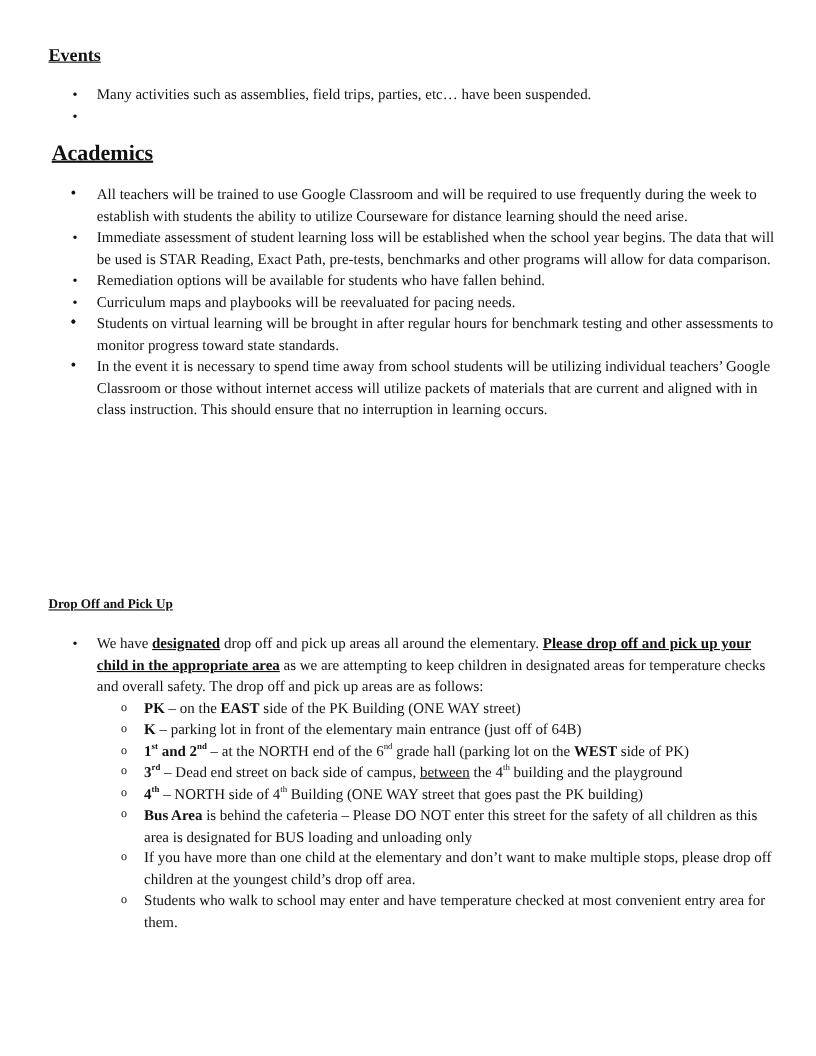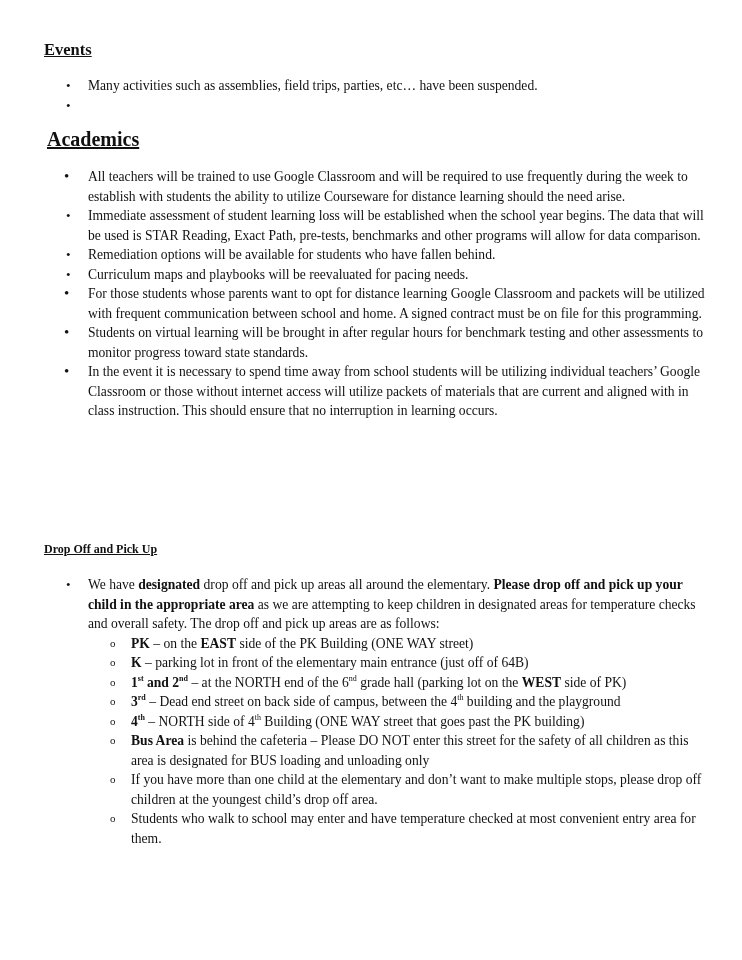--- a/index.html
+++ b/index.html
@@ -17,41 +17,41 @@
   ul { margin: 0; padding: 0; list-style: none; position: absolute; }
   li { position: relative; }
   .events-list { left: 88px; top: 76px; width: 640px; }
   .acad-list { left: 88px; top: 167px; width: 625px; }
   .drop-list { left: 88px; top: 575px; width: 620px; }
   .dot { position: absolute; left: -22px; top: 0; font-size: 13px; }
   .dot-big { position: absolute; left: -24px; top: 0; font-size: 15px; }
   .sub-list { position: static; margin-top: 0; padding-left: 43px; }
   .circ { position: absolute; left: -21px; top: 0; font-size: 11px; }
   .b { font-weight: bold; }
-  .u { }
+  .u { text-decoration: underline; }
   sup { font-size: 8px; line-height: 0; vertical-align: 6px; }
 </style>
 </head>
 <body>
 
 <div class="page">
 
   <h2 class="h-events">Events</h2>
   <ul class="events-list">
     <li><span class="dot">•</span><span>Many activities such as assemblies, field trips, parties, etc… have been suspended.</span></li>
     <li><span class="dot">•</span></li>
   </ul>
 
   <h2 class="h-academics">Academics</h2>
   <ul class="acad-list">
     <li><span class="dot-big">•</span><span>All teachers will be trained to use Google Classroom and will be required to use frequently during the week to establish with students the ability to utilize Courseware for distance learning should the need arise.</span></li>
     <li><span class="dot">•</span><span>Immediate assessment of student learning loss will be established when the school year begins.  The data that will be used is STAR Reading, Exact Path, pre-tests, benchmarks and other programs will allow for data comparison.</span></li>
     <li><span class="dot">•</span><span>Remediation options will be available for students who have fallen behind.</span></li>
     <li><span class="dot">•</span><span>Curriculum maps and playbooks will be reevaluated for pacing needs.</span></li>
-    <li><span class="dot-big">•</span><span>For those students whose parents want to opt for distance learning Google Classroom and packets will be utilized with frequent communication between school and home. A signed contract must be on file for this programming.</span></li>
+    <li><span class="dot-big">•</span></li>
     <li><span class="dot-big">•</span><span>Students on virtual learning will be brought in after regular hours for benchmark testing and other assessments to monitor progress toward state standards.</span></li>
     <li><span class="dot-big">•</span><span>In the event it is necessary to spend time away from school students will be utilizing individual teachers’ Google Classroom or those without internet access will utilize packets of materials that are current and aligned with in class instruction. This should ensure that no interruption in learning occurs.</span></li>
   </ul>
 
   <h2 class="h-drop">Drop Off and Pick Up</h2>
   <ul class="drop-list">
     <li>
       <span class="dot">•</span>
       <span>We have </span><span class="b u">designated</span><span> drop off and pick up areas all around the elementary. </span><span class="b u">Please drop off and pick up your child in the appropriate area</span><span> as we are attempting to keep children in designated areas for temperature checks and overall safety. The drop off and pick up areas are as follows:</span>
 

